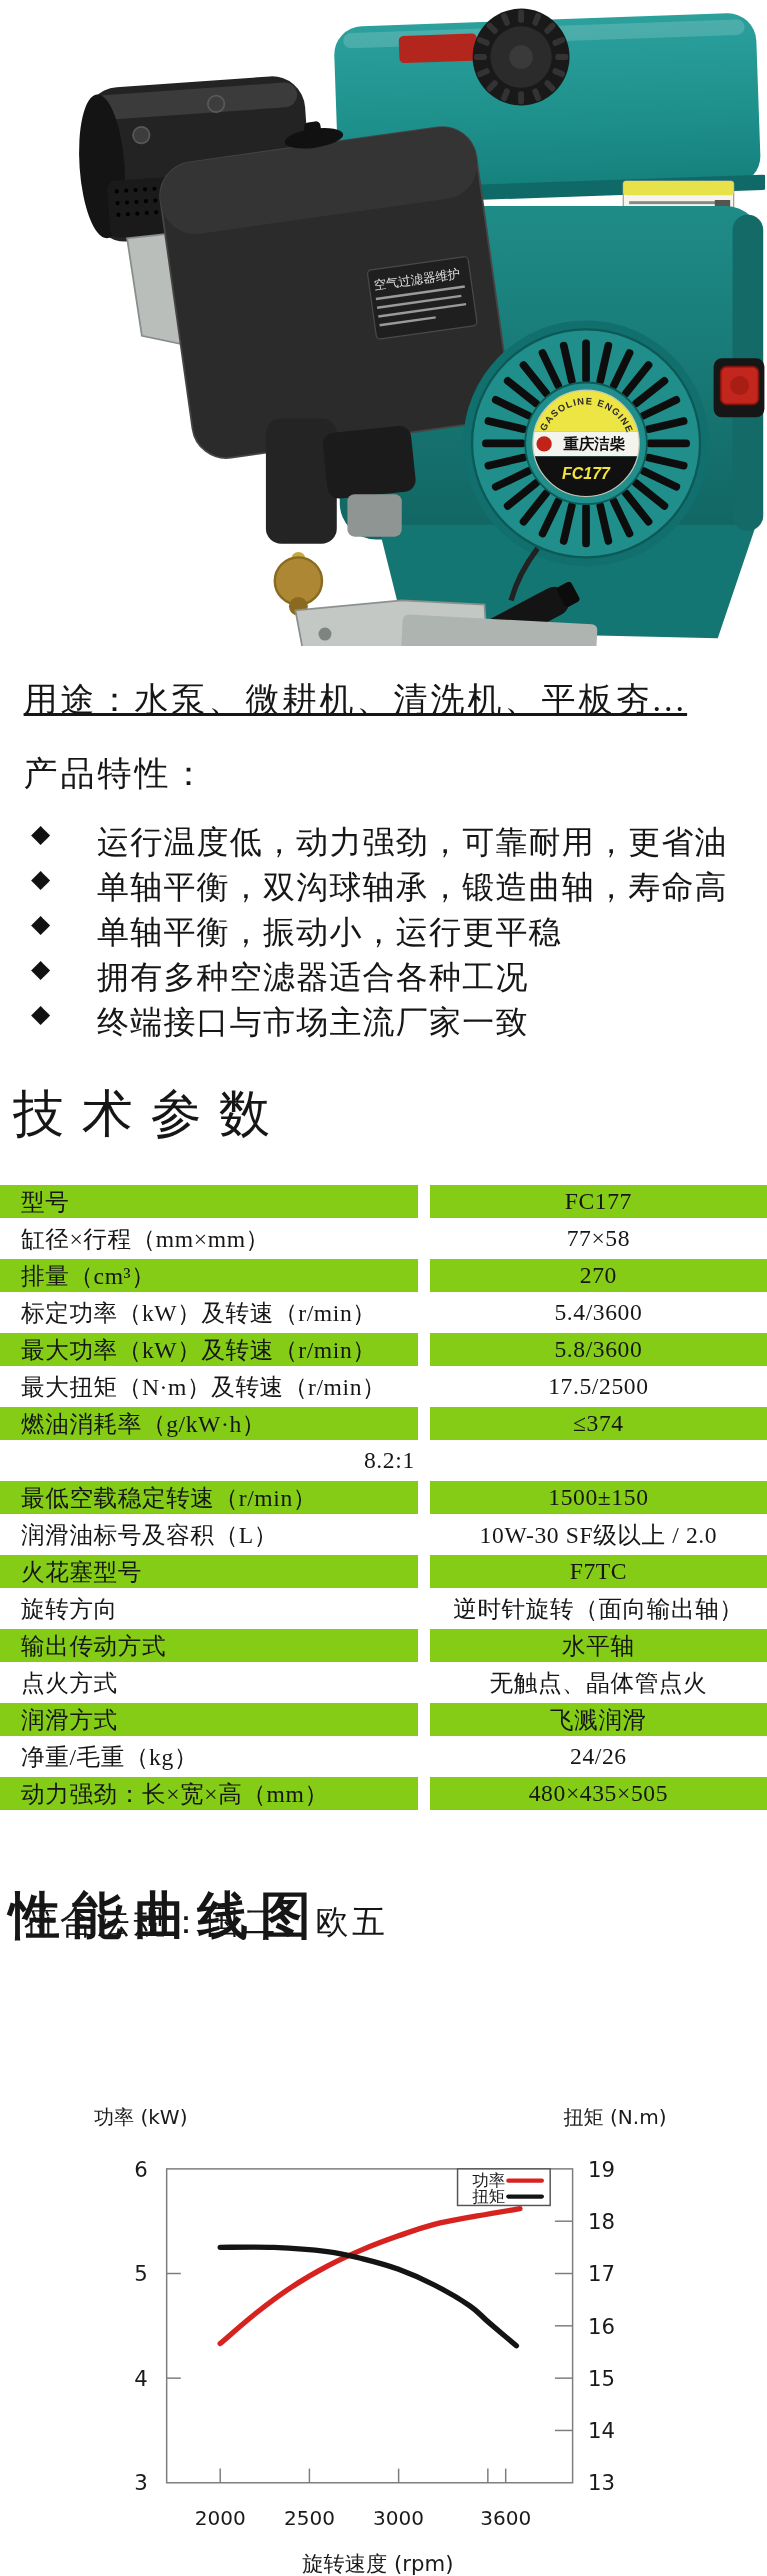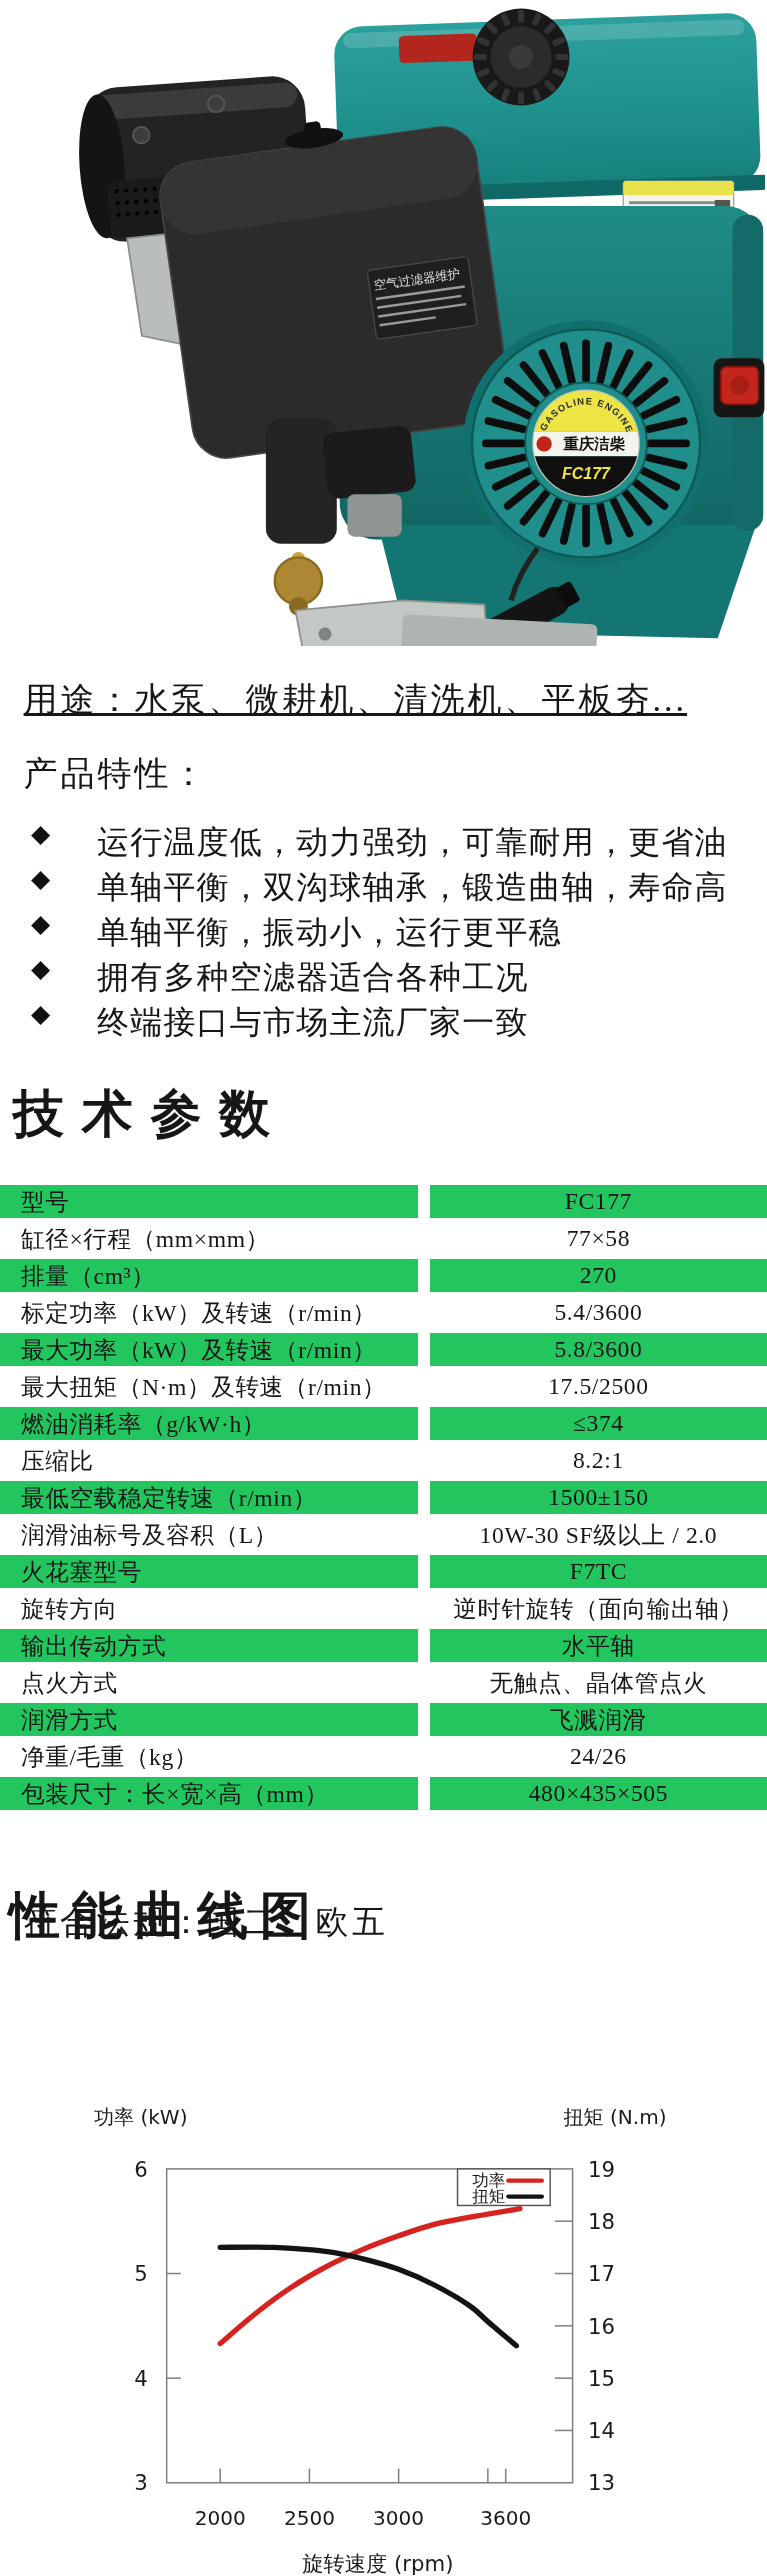--- a/index.html
+++ b/index.html
@@ -11,31 +11,31 @@
 
   
   .usage{position:absolute;left:23.6px;top:677px;font-size:34px;letter-spacing:3px;white-space:nowrap;text-decoration:underline;}
   .features-title{position:absolute;left:23.6px;top:751px;font-size:34px;letter-spacing:3px;}
   #features{position:absolute;left:31px;top:811px;width:720px;}
   .feature{display:flex;align-items:center;height:45px;}
   .bullet-icon{width:66px;font-size:25px;flex:0 0 66px;color:#111;}
   .feature-text{font-size:32px;letter-spacing:1.2px;white-space:nowrap;margin-top:18px;}
 
   
-  .h-specs{position:absolute;left:13px;top:1080px;font-size:51px;font-weight:bold;letter-spacing:17.7px;}
+  .h-specs{position:absolute;left:13px;top:1080px;font-size:51px;font-weight:normal;letter-spacing:17.7px;}
   .h-chart{position:absolute;left:8.9px;top:1882px;font-size:51px;font-weight:bold;letter-spacing:11.8px;}
   .compliance{position:absolute;left:23.6px;top:1900px;font-size:33px;letter-spacing:3.5px;}
 
   
   #specs-table{position:absolute;left:0;top:1183px;width:767px;}
   .spec-row{display:flex;height:37px;}
   .spec-row .cell{display:flex;align-items:center;font-size:23.6px;box-sizing:border-box;}
   .cell.label{width:418px;padding-left:21px;letter-spacing:0.6px;}
   .cell.value{flex:1;margin-left:11.8px;justify-content:center;letter-spacing:0.6px;}
-  .spec-row.gray .cell{background:#22c55e;border-top:2.4px solid #fff;border-bottom:2.4px solid #fff;}
+  .spec-row.gray .cell{background:#84cc16;border-top:2.4px solid #fff;border-bottom:2.4px solid #fff;}
 
   
   .chart-svg{position:absolute;left:0;top:2091px;width:767px;height:485px;}
   .chart-svg text{font-family:"DejaVu Sans","Liberation Sans",sans-serif;fill:#1a1a1a;}
   .axis-title{font-size:34px;}
   .tick-label{font-size:36px;}
   .xtick-label{font-size:34px;}
   .legend-label{font-size:28px;}
   .xaxis-title{font-size:36px;}
 </style>
@@ -305,21 +305,20 @@
       </div>
       <div class="spec-row white">
         <div class="cell label">最大扭矩（N·m）及转速（r/min）</div>
         <div class="cell value">17.5/2500</div>
       </div>
       <div class="spec-row gray">
         <div class="cell label">燃油消耗率（g/kW·h）</div>
         <div class="cell value">≤374</div>
       </div>
       <div class="spec-row white">
-        <div class="cell label">压缩比</div>
         <div class="cell value">8.2:1</div>
       </div>
       <div class="spec-row gray">
         <div class="cell label">最低空载稳定转速（r/min）</div>
         <div class="cell value">1500±150</div>
       </div>
       <div class="spec-row white">
         <div class="cell label">润滑油标号及容积（L）</div>
         <div class="cell value">10W-30 SF级以上 / 2.0</div>
       </div>
@@ -341,21 +340,21 @@
       </div>
       <div class="spec-row gray">
         <div class="cell label">润滑方式</div>
         <div class="cell value">飞溅润滑</div>
       </div>
       <div class="spec-row white">
         <div class="cell label">净重/毛重（kg）</div>
         <div class="cell value">24/26</div>
       </div>
       <div class="spec-row gray">
-        <div class="cell label">包装尺寸：长×宽×高（mm）</div>
+        <div class="cell label">动力强劲：长×宽×高（mm）</div>
         <div class="cell value">480×435×505</div>
       </div>
     </div>
 
   <div class="compliance">符合法规：国二、欧五</div>
 
   <div class="h-chart">性能曲线图</div>
 
   <svg class="chart-svg" viewBox="0 0 1299 822">
     <text class="axis-title" x="238" y="56" text-anchor="middle">功率 (kW)</text>

